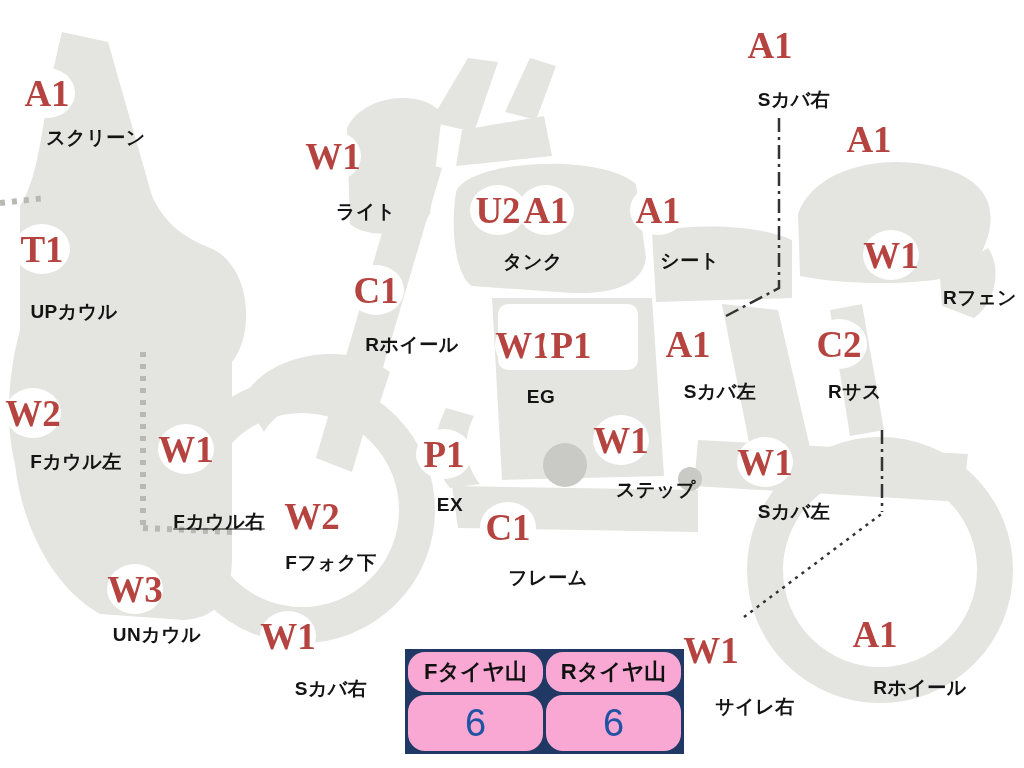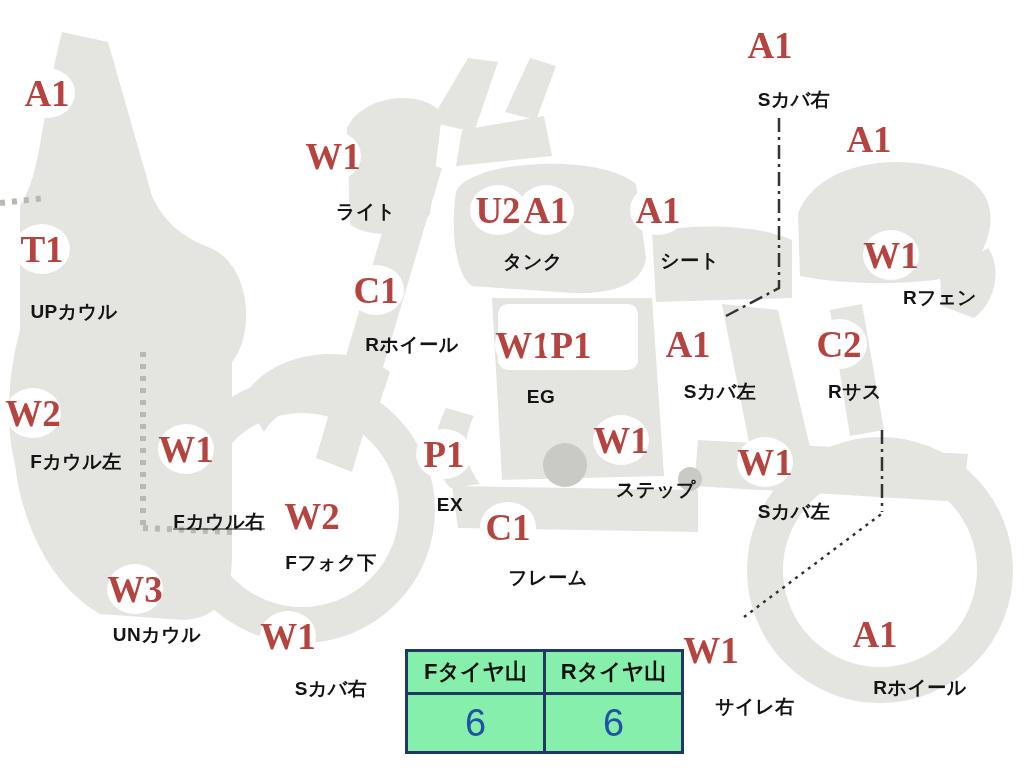--- a/index.html
+++ b/index.html
@@ -29,21 +29,21 @@
     white-space:nowrap;
     letter-spacing:0.5px;
   }
   .tire-table{
     position:absolute;left:405px;top:649px;width:273px;z-index:3;
     display:grid;grid-template-columns:1fr 1fr;grid-template-rows:40px 56px;
     gap:3px;background:var(--navy,#1f3864);
     border:3px solid var(--navy,#1f3864);
   }
   .tire-table .cell{
-    background:#86efac;display:flex;align-items:center;justify-content:center;
+    background:#f9a8d4;display:flex;align-items:center;justify-content:center;border-radius:17px;
   }
   .tire-table .header{
     font-weight:700;font-size:22px;color:#111;
   }
   .tire-table .value{
     font-weight:400;font-size:38px;color:var(--value-blue,#2153a3);
     font-family:"Liberation Sans","DejaVu Sans",sans-serif;
   }
 </style>
 </head>
@@ -103,20 +103,21 @@
     <path stroke-dasharray="14 5 3 5" d="M779,118 L779,288 L726,316"></path>
     <path stroke-dasharray="14 5 3 5" d="M882,430 L882,512"></path>
     <path stroke-dasharray="3 5" d="M744,617 L884,512"></path>
   </g>
 </svg>
 
 <div id="markers-layer">
     <div class="codes" style="left: 47px; top: 93px;">
       <span class="badge">A1</span>
     </div>
+    <div class="part-label" style="left: 96px; top: 137px;">スクリーン</div>
     <div class="codes" style="left: 42px; top: 249px;">
       <span class="badge">T1</span>
     </div>
     <div class="part-label" style="left: 74px; top: 311px;">UPカウル</div>
     <div class="codes" style="left: 33px; top: 413px;">
       <span class="badge">W2</span>
     </div>
     <div class="part-label" style="left: 76px; top: 461px;">Fカウル左</div>
     <div class="codes" style="left: 186px; top: 449px;">
       <span class="badge">W1</span>
@@ -175,21 +176,21 @@
     <div class="codes" style="left: 770px; top: 45px;">
       <span class="badge">A1</span>
     </div>
     <div class="part-label" style="left: 794px; top: 99px;">Sカバ右</div>
     <div class="codes" style="left: 869px; top: 139px;">
       <span class="badge">A1</span>
     </div>
     <div class="codes" style="left: 891px; top: 255px;">
       <span class="badge">W1</span>
     </div>
-    <div class="part-label" style="left: 940px; top: 297px;">Rフェン</div>
+    <div class="part-label" style="left: 980px; top: 297px;">Rフェン</div>
     <div class="codes" style="left: 839px; top: 344px;">
       <span class="badge">C2</span>
     </div>
     <div class="part-label" style="left: 855px; top: 391px;">Rサス</div>
     <div class="codes" style="left: 765px; top: 462px;">
       <span class="badge">W1</span>
     </div>
     <div class="part-label" style="left: 794px; top: 511px;">Sカバ左</div>
     <div class="codes" style="left: 711px; top: 650px;">
       <span class="badge">W1</span>

